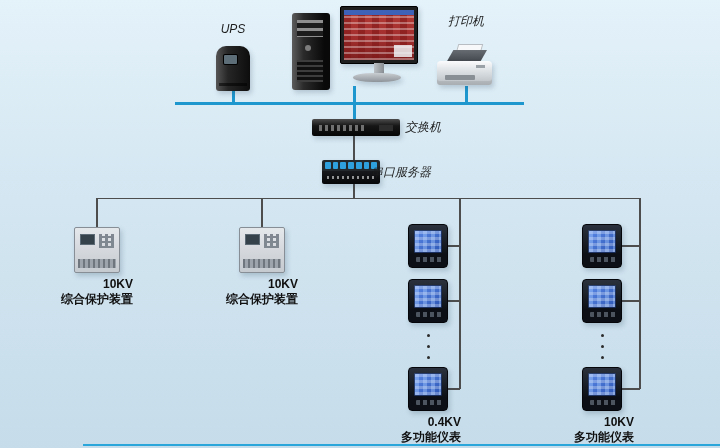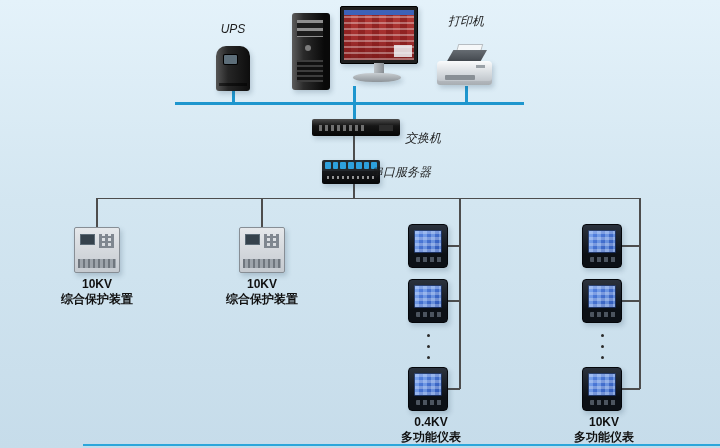--- a/index.html
+++ b/index.html
@@ -7,21 +7,21 @@
     position:relative; width:720px; height:448px; overflow:hidden;
     background: linear-gradient(180deg,#e4f2fa 0%, #d3e6f1 45%, #c6dcea 100%);
     font-family:"Liberation Sans","DejaVu Sans",sans-serif;
   }
   .stage svg { position:absolute; left:0; top:0; z-index:1; }
   .blue-line { stroke:#1e96ce; stroke-width:3; }
   .dark-line { stroke:#4d4d4d; stroke-width:1.2; }
 
   .lbl { position:absolute; z-index:3; color:#1c1c1c; font-size:12px; line-height:1.2; white-space:nowrap;font-style:italic; }
   .lbl.centered { transform:translateX(-50%); text-align:center; }
-  .dev-label { position:absolute; z-index:3; transform:translateX(-50%); text-align:center;
+  .dev-label { position:absolute; z-index:3; transform:translateX(-50%); text-align:right;
     font-size:12px; font-weight:700; color:#101010; line-height:1.25; white-space:nowrap; }
 
   .dev { position:absolute; z-index:2; box-shadow:2px 3px 5px rgba(40,70,90,.22); }
 
   
   .ups { left:216px; top:46px; width:34px; height:45px;
     background:linear-gradient(90deg,#555 0%, #262626 35%, #0d0d0d 100%);
     border-radius:10px 10px 3px 3px; }
   .ups::before { content:""; position:absolute; left:8px; top:9px; width:13px; height:9px;
     background:#5d6e79; box-shadow:0 0 0 1px #000; border-radius:1px; }
@@ -158,21 +158,21 @@
 
   <div class="dev printer">
     <div class="paper"></div>
     <div class="tray"></div>
     <div class="body"></div>
     <div class="slot"></div>
     <div class="btn"></div>
   </div>
 
   <div class="dev switch"></div>
-  <div class="lbl" style="left:405px; top:131px;">交换机</div>
+  <div class="lbl" style="left:405px; top:120px;">交换机</div>
 
   <div class="dev serial">
     <div class="ports">
       <i></i>
         <i></i>
         <i></i>
         <i></i>
         <i></i>
         <i></i>
         <i></i>

